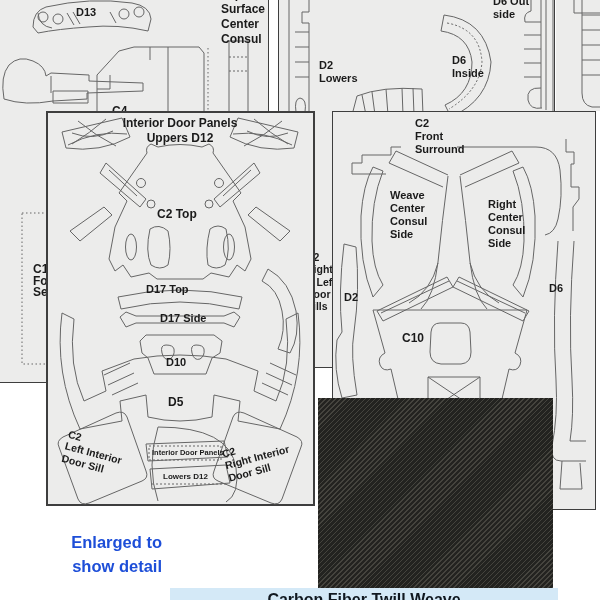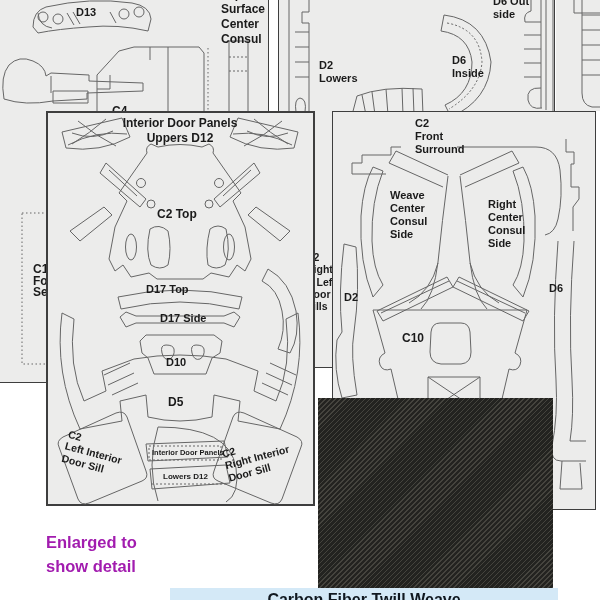--- a/index.html
+++ b/index.html
@@ -17,22 +17,22 @@
   .f10{font-size:12px;line-height:11.5px;}
   .f105{font-size:10.5px;line-height:12.3px;}
   .xs{font-size:7.5px;line-height:9px;}
   .s8{font-size:8px;line-height:10px;}
   .ctr{text-align:center;}
   .wrapany{white-space:normal;overflow-wrap:anywhere;word-break:break-all;}
   #swatch{position:absolute;left:318px;top:398px;width:235px;height:190px;
     background:repeating-linear-gradient(-45deg,var(--carbon-light,#45443e) 0px,var(--carbon-light,#45443e) 1px,var(--carbon-dark,#232320) 1px,var(--carbon-dark,#232320) 3.5px);}
   #caption-band{position:absolute;left:170px;top:588px;width:388px;height:26px;background:var(--caption-bg,#d4e9f7);
     text-align:center;font-weight:bold;font-size:16px;color:var(--caption-text,#101820);padding-top:3px;box-sizing:border-box;}
-  #enlarged-note{position:absolute;left:46px;top:530px;width:116px;text-align:left;
-    font-weight:bold;font-size:16.5px;line-height:24px;color:#a21caf;}
+  #enlarged-note{position:absolute;left:46px;top:530px;width:116px;text-align:right;
+    font-weight:bold;font-size:16.5px;line-height:24px;color:#1d4ed8;}
   .rot15{transform:rotate(15deg);}
   .rotm15{transform:rotate(-15deg);}
 </style>
 </head>
 <body>
 
 <div id="stage">
 
   <div class="layer" style="z-index:1">
     <div class="sheet" style="left:-6px;top:-10px;width:273px;height:391px;"></div>

